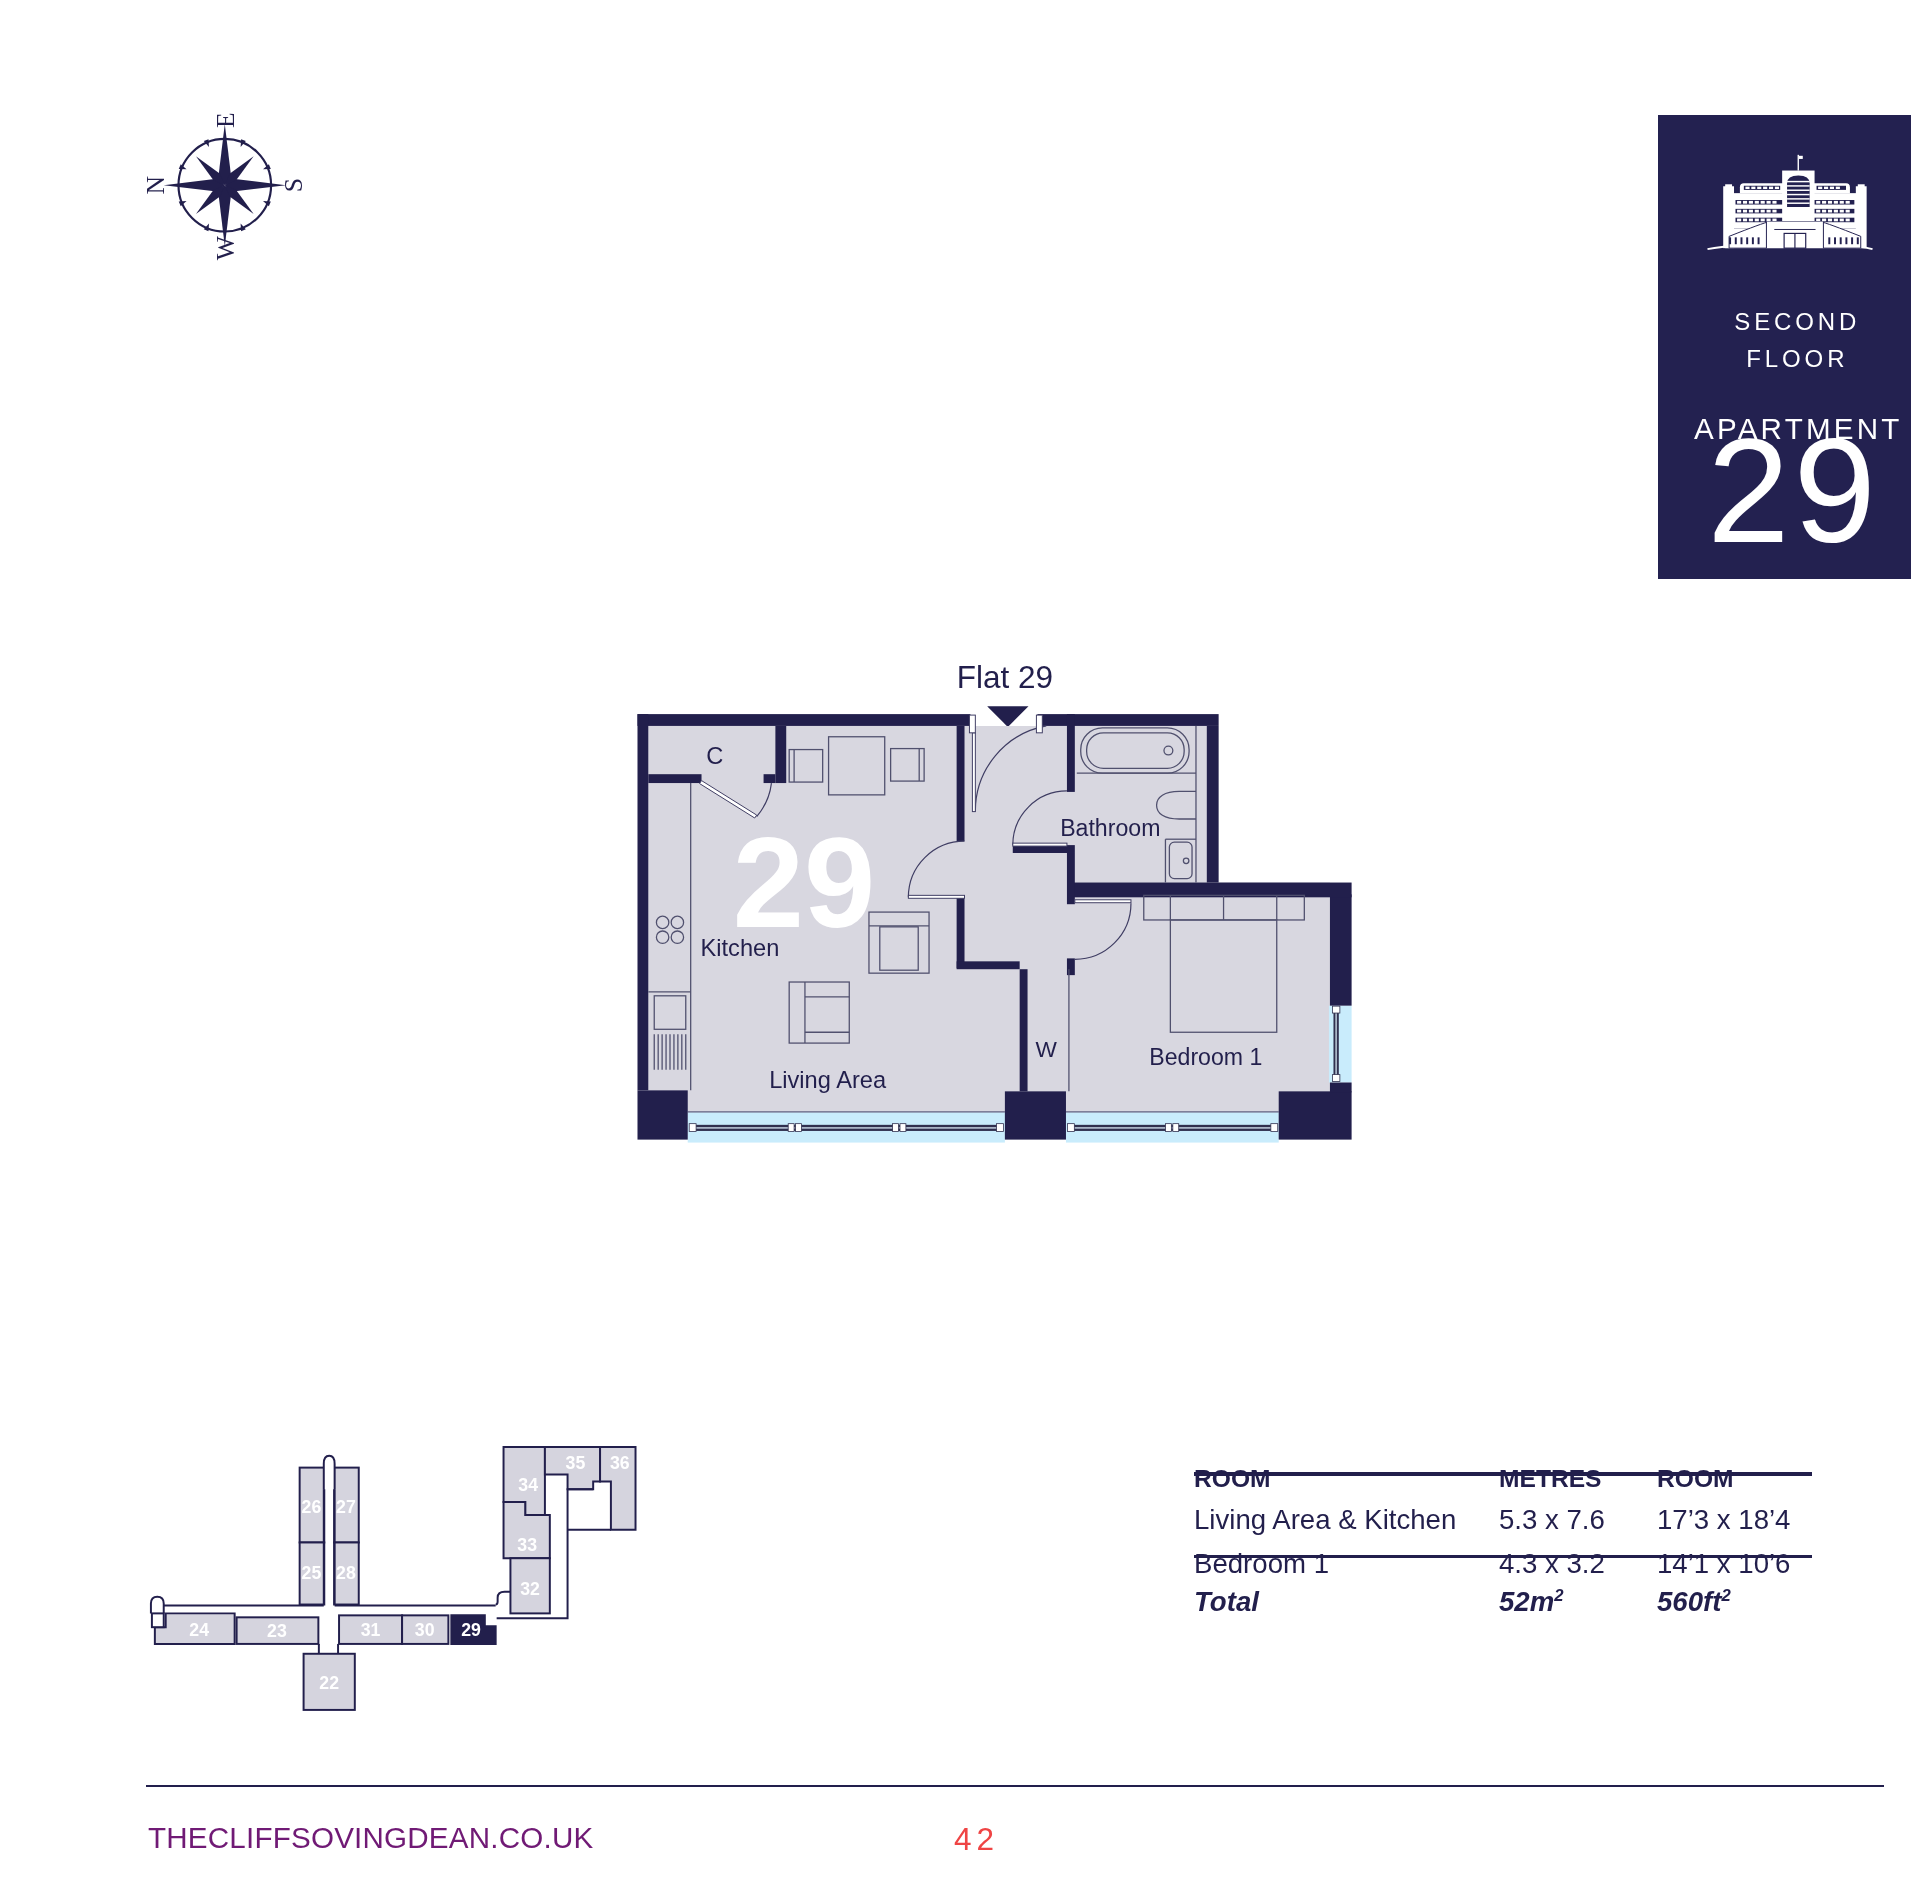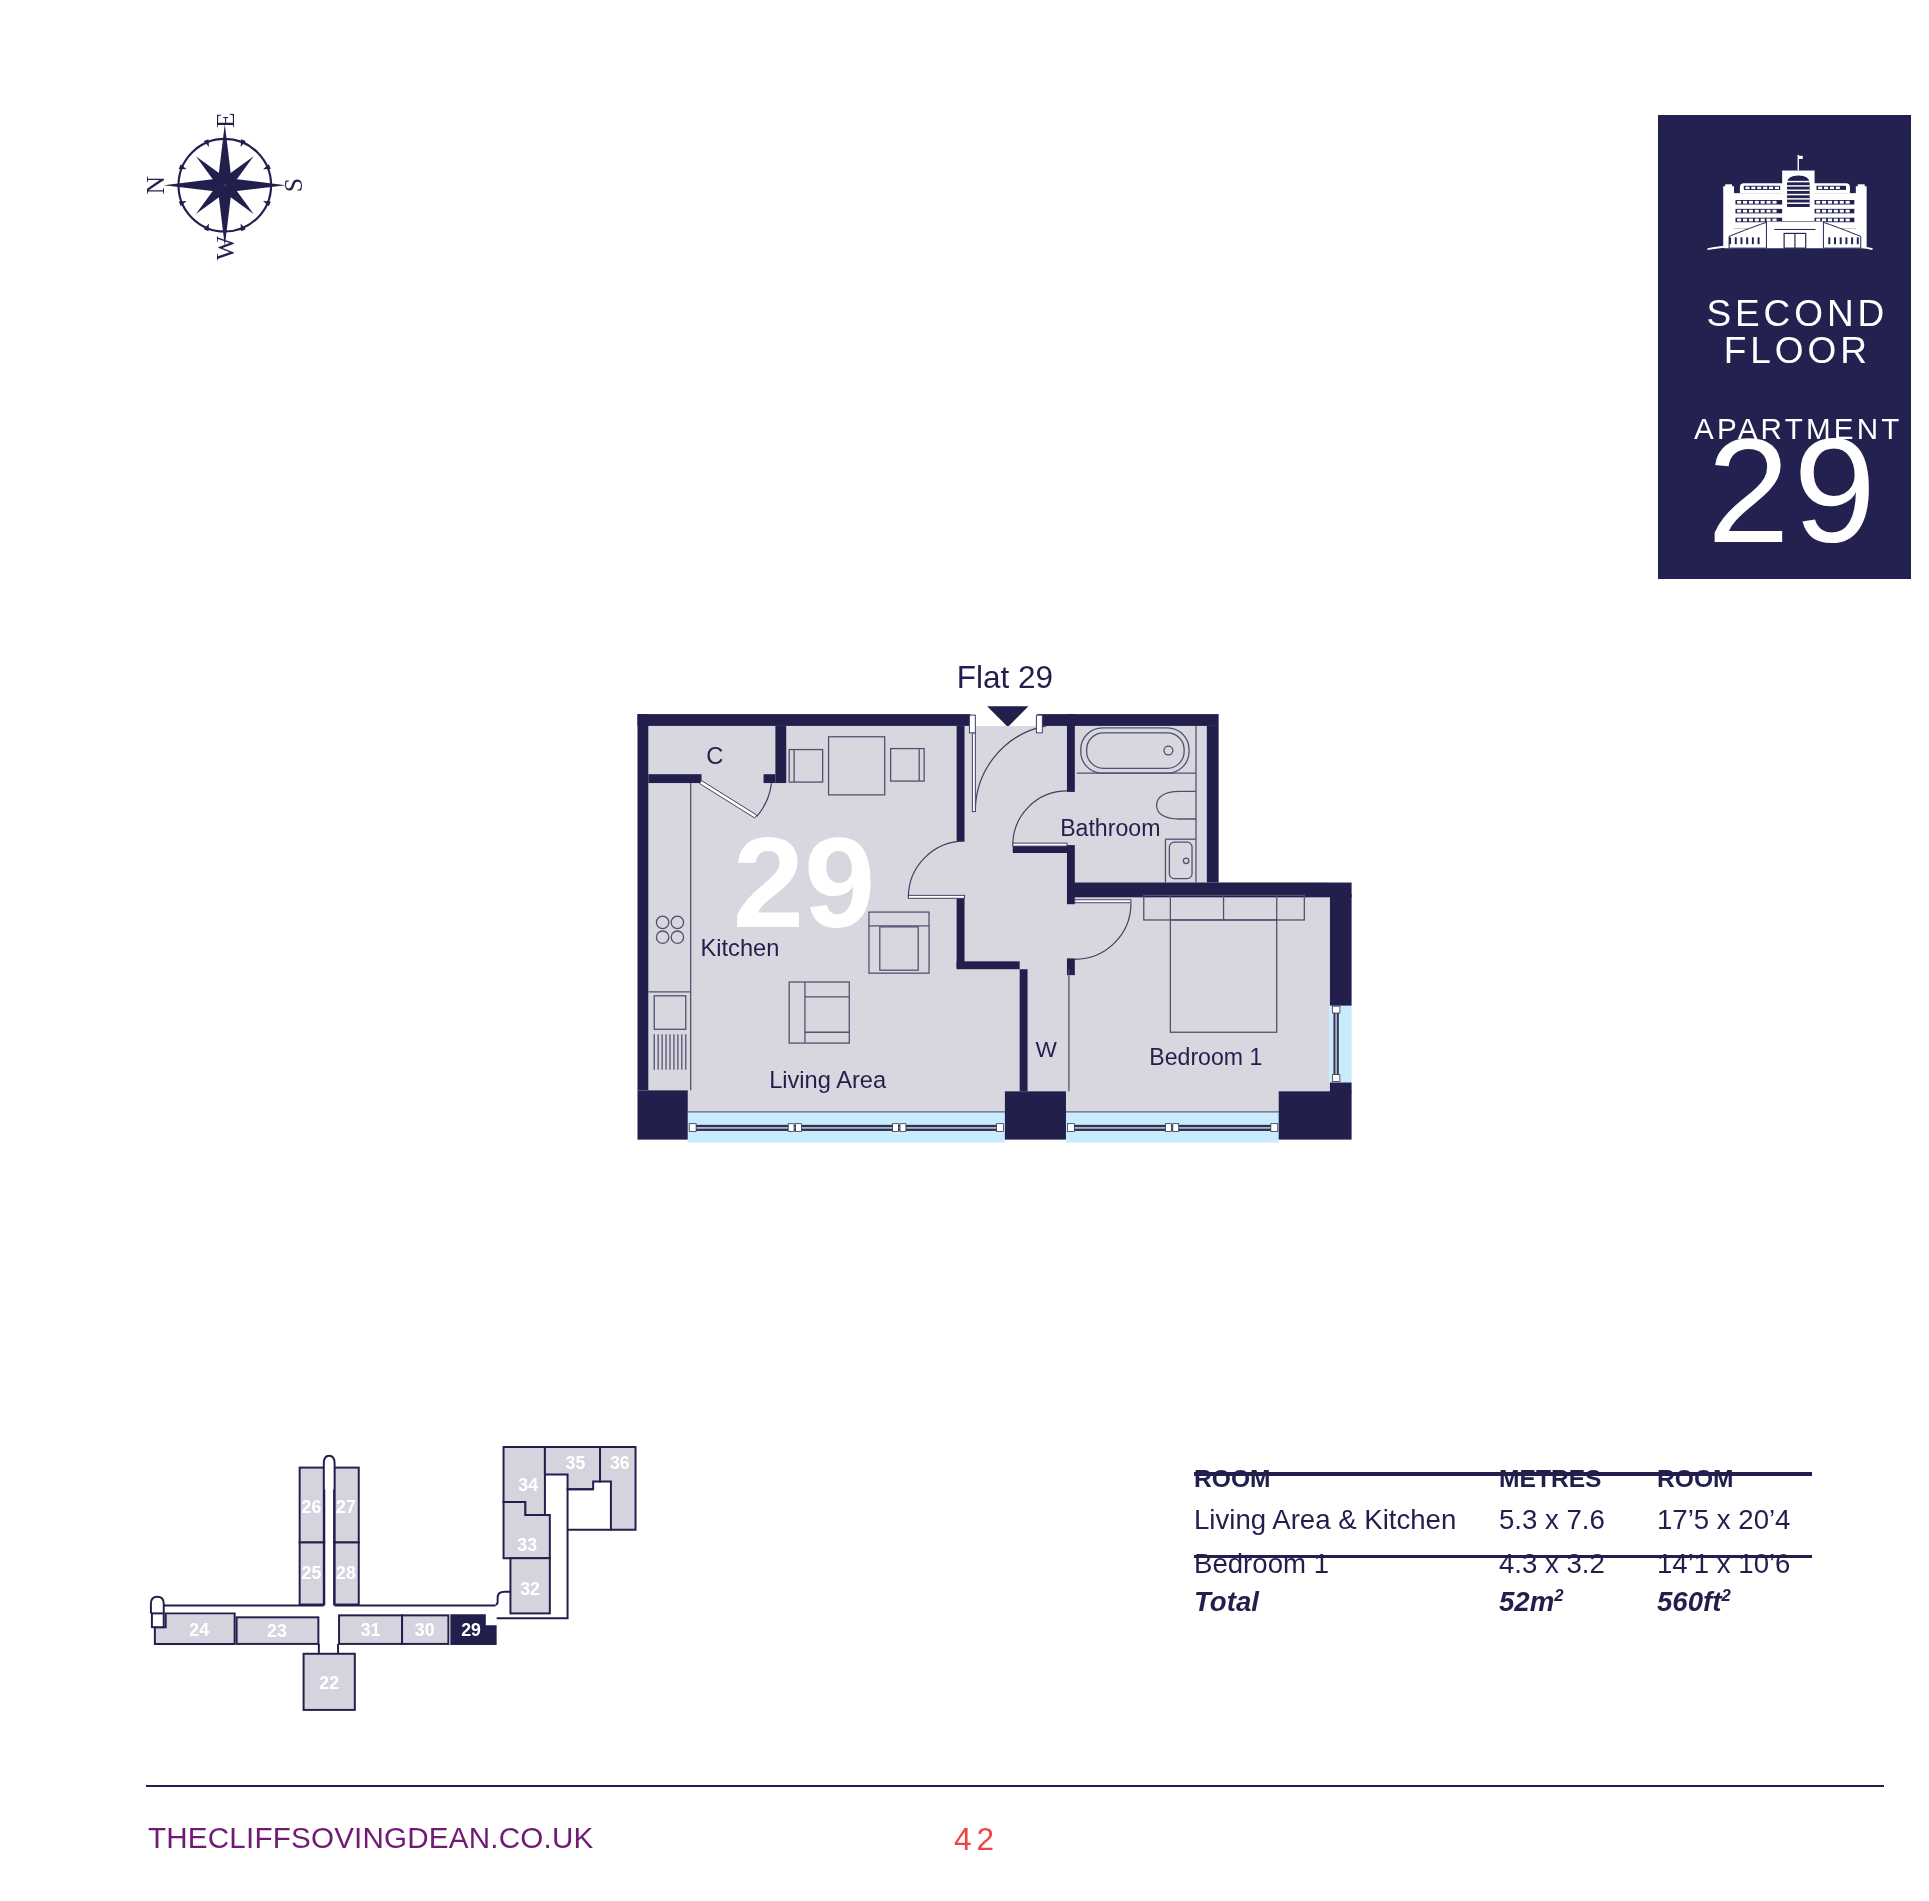--- a/index.html
+++ b/index.html
@@ -444,34 +444,34 @@
     <rect x="89.2" y="94" width="2.0" height="7" fill="#232150"></rect>
     <rect x="95.0" y="94" width="2.0" height="7" fill="#232150"></rect>
     <rect x="167.0" y="94" width="2.0" height="7" fill="#232150"></rect>
     <rect x="172.8" y="94" width="2.0" height="7" fill="#232150"></rect>
     <rect x="178.6" y="94" width="2.0" height="7" fill="#232150"></rect>
     <rect x="184.4" y="94" width="2.0" height="7" fill="#232150"></rect>
     <rect x="190.2" y="94" width="2.0" height="7" fill="#232150"></rect>
     <rect x="196.0" y="94" width="2.0" height="7" fill="#232150"></rect>
     </svg>
 
-  <div class="ptxt" style="left:12.8px;top:180px;font-size:37px;letter-spacing:3.9px;line-height:37px;">SECOND<br>FLOOR</div>
+  <div class="ptxt" style="left:12.8px;top:188px;font-size:24px;letter-spacing:3.9px;line-height:37px;">SECOND<br>FLOOR</div>
 
   <div class="ptxt" style="left:13.8px;top:273px;font-size:29.6px;letter-spacing:3.2px;margin-top:24px;">APARTMENT</div>
 
   <div class="ptxt" style="left:8.9px;top:291px;font-size:148px;font-weight:400;letter-spacing:3.9px;">29</div>
 </div>
 
 <div id="tablewrap" class="abs">
 
   <div class="trow" style="top:21.7px;font-weight:bold;font-size:24.6px;">ROOM<span class="c2">METRES</span><span class="c3">ROOM</span></div>
 
   <div class="abs" style="top:53px;left:0;width:618px;height:4.4px;background:#221f4c;"></div>
 
-  <div class="trow" style="top:61px;">Living Area &amp; Kitchen<span class="c2">5.3 x 7.6</span><span class="c3">17’5 x 20’4</span></div>
+  <div class="trow" style="top:61px;">Living Area &amp; Kitchen<span class="c2">5.3 x 7.6</span><span class="c3">17’3 x 18’4</span></div>
 
   <div class="trow" style="top:105px;">Bedroom 1<span class="c2">4.3 x 3.2</span><span class="c3">14’1 x 10’6</span></div>
 
   <div class="abs" style="top:136px;left:0;width:618px;height:2.5px;background:#221f4c;"></div>
 
   <div class="trow" style="top:143px;font-weight:bold;font-style:italic;">Total<span class="c2">52m<sup style="font-size:16.7px;">2</sup></span><span class="c3">560ft<sup style="font-size:16.7px;">2</sup></span></div>
 </div>
 
 <div class="abs" style="left:146px;top:1785px;width:1738px;height:2px;background:#221f4c;"></div>
 

